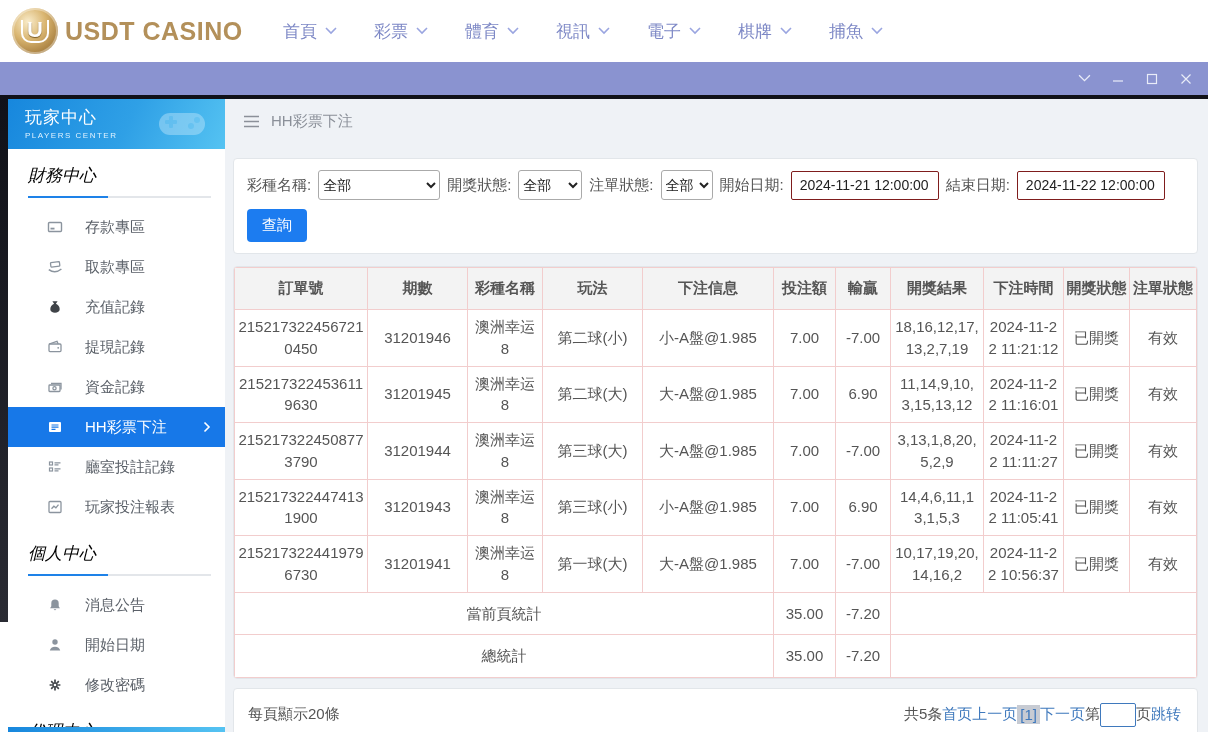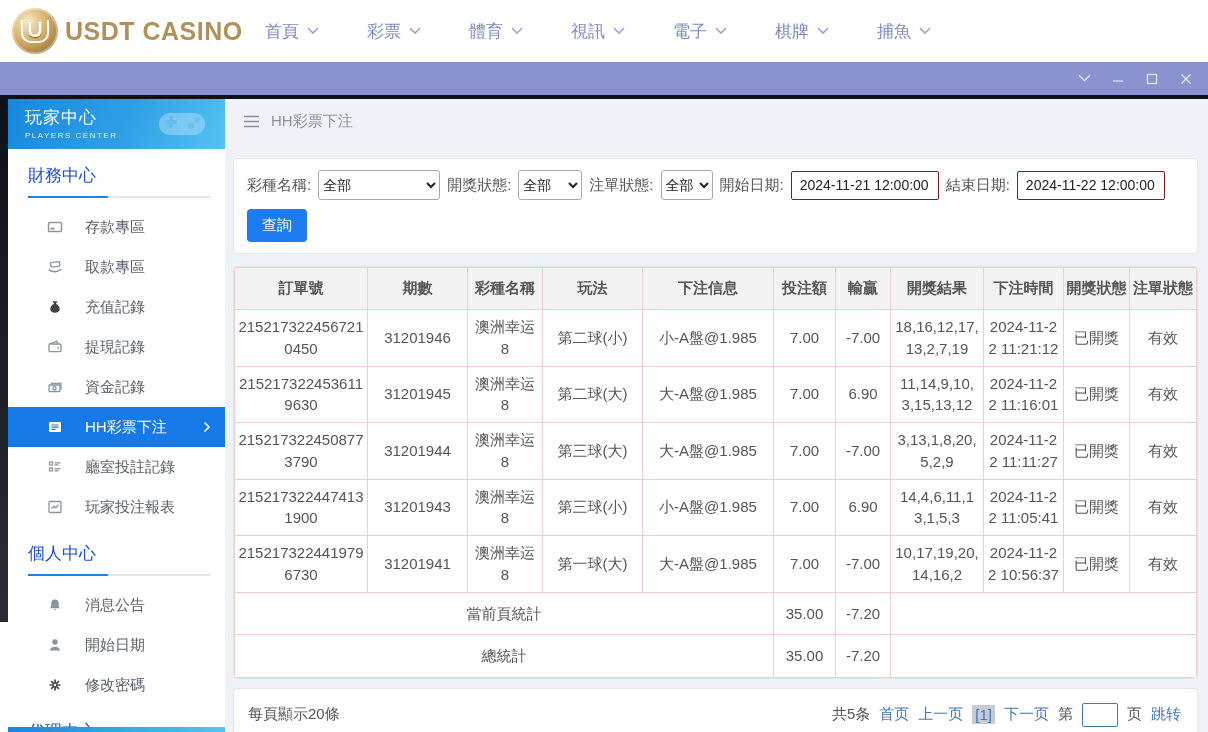--- a/index.html
+++ b/index.html
@@ -8,40 +8,40 @@
 
   
   .topnav { height:62px; display:flex; align-items:center; background:#fff; }
   .brand { display:flex; align-items:center; gap:7px; margin-left:12px; width:225px; cursor:pointer; }
   .logo-circle { width:46px; height:46px; border-radius:50%; flex:0 0 auto;
     background:radial-gradient(circle at 35% 30%, #f9eccb 0%, #d9b570 40%, #b08848 70%, #8a6a33 100%);
     display:flex; align-items:center; justify-content:center; box-shadow:inset 0 0 0 2px rgba(255,255,255,.35); }
   .logo-u { font-size:22px; font-weight:bold; color:#fff; text-shadow:0 1px 1px #7a5a22;
     border:2px solid #fff; border-top:none; border-radius:0 0 10px 10px; padding:0 4px 1px 4px; line-height:20px; }
   .brand-text { font-size:25px; font-weight:bold; color:#b3905a; letter-spacing:.5px; white-space:nowrap; }
-  .menu { display:flex; gap:48px; margin-left:28px;justify-content:space-between; }
+  .menu { display:flex; gap:37px; margin-left:46px;justify-content:space-between; }
   .nav-item { display:flex; align-items:center; gap:8px; color:#7e89c6; font-size:17px; cursor:pointer; white-space:nowrap; }
   .nav-item svg { stroke:#9aa5e0; }
 
   
   .titlebar { height:33px; background:#8a93d0; display:flex; align-items:center; justify-content:flex-end; gap:18px; padding-right:14px; }
   .win-btn { width:16px; height:16px; display:flex; align-items:center; justify-content:center; cursor:pointer; }
   .win-btn svg { stroke:#e9ecf8; }
 
   
   .bodywrap { height:527px; background:linear-gradient(180deg,#101118,#2a2b33); display:flex; padding:4px 0 11px 8px; }
 
   
   .sidebar { width:217px; background:#fff; height:633px; overflow:hidden; position:relative; }
   .sidebar-header { height:50px; padding:7px 0 0 17px; position:relative; overflow:hidden;
     background:linear-gradient(115deg,#1787dd 0%,#2fa0e6 55%,#55c3f2 100%); }
   .sidebar-title { color:#fff; font-size:17px; letter-spacing:1px; }
   .sidebar-subtitle { color:#dff2ff; font-size:8px; letter-spacing:1.5px; margin-top:2px; }
   .gamepad { position:absolute; right:14px; top:6px; opacity:.45; }
-  .section-title { margin:15px 14px 0 20px; font-size:17px; color:#1d4ed8; }
+  .section-title { margin:15px 14px 0 20px; font-size:17px; color:#000000;font-style:italic; }
   .section-rule { margin:9px 14px 0 20px; height:2px; background:#e3e6ea; position:relative; }
   .section-rule::before { content:""; position:absolute; left:0; top:0; width:80px; height:2px; background:#1e82e8; }
   .s-items { margin-top:9px; }
   .s-item { height:40px; display:flex; align-items:center; padding:0 14px 0 38px; gap:21px; color:#5a6068; font-size:15px; cursor:pointer; }
   .s-icon { width:18px; height:16px; display:flex; align-items:center; justify-content:center; color:#8b949e; flex:0 0 auto; }
   .s-icon.dark { color:#3f4348; }
   .s-item.active { background:#1778e8; color:#fff; }
   .s-item.active .s-icon { color:#fff; }
   .s-item .chev-right { margin-left:auto; display:none; }
   .s-item.active .chev-right { display:block; }
@@ -75,21 +75,21 @@
   table.bets col.c6{width:55px}  table.bets col.c7{width:93px}  table.bets col.c8{width:80px}
   table.bets col.c9{width:66px}
   table.bets th { background:#f3f3f3; border:1px solid #f2cdcd; height:42px; font-size:15px; color:#555; font-weight:bold; padding:2px; }
   table.bets td { border:1px solid #f2cdcd; text-align:center; font-size:15px; color:#555; padding:6px 3px;
     word-break:break-all; line-height:1.45; }
   table.bets tbody tr.data-row td { height:55px; }
   table.bets tr.summary-row td { padding:10px 3px; }
 
   .pager-card { margin-top:9px; height:53px; display:flex; align-items:center; justify-content:space-between;
     padding:0 16px 0 14px; font-size:15px; color:#555; }
-  .pager-right { display:flex; align-items:center; gap:9px; }
+  .pager-right { display:flex; align-items:center; }
   .pager-link { color:#3f79bd; cursor:pointer; text-decoration:none; }
   .pager-current { color:#3f79bd; background:#c7cbd3; padding:1px 3px; cursor:default; }
   .pager-input { width:36px; height:24px; border:1px solid #3f79bd; border-radius:2px; }
 </style>
 </head>
 <body>
 
 <header class="topnav">
   <div class="brand">
     <span class="logo-circle">

